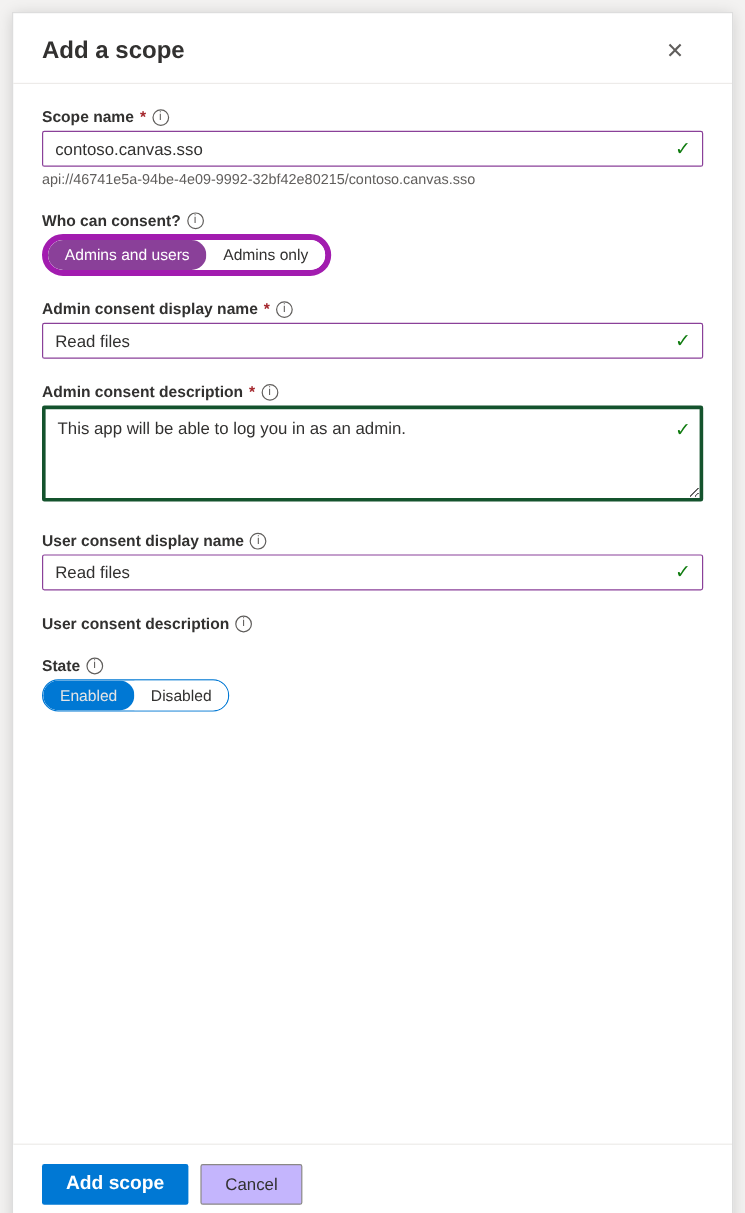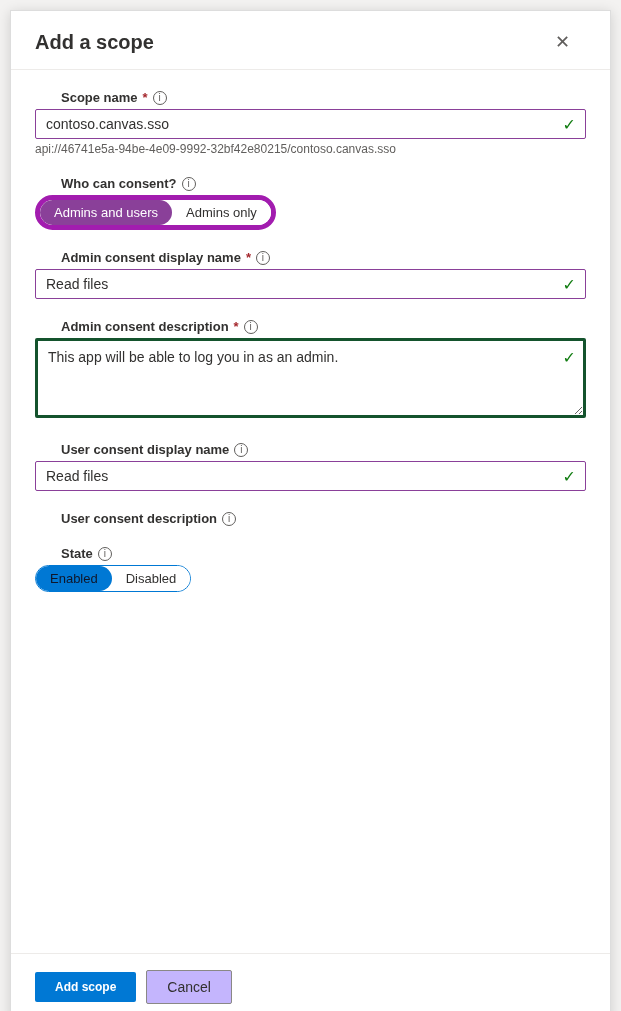--- a/index.html
+++ b/index.html
@@ -52,21 +52,20 @@
       margin-bottom: 20px;
     }
     .form-label {
       font-size: 13px;
       font-weight: 600;
       color: #323130;
       margin-bottom: 4px;
       display: flex;
       align-items: center;
       gap: 5px;
-      margin-left: 26px;
     }
     .required-star {
       color: #a4262c;
     }
     .info-icon {
       display: inline-flex;
       align-items: center;
       justify-content: center;
       width: 14px;
       height: 14px;
@@ -146,21 +145,21 @@
     .state-toggle-option {
       padding: 5px 14px;
       font-size: 13px;
       cursor: pointer;
       color: #323130;
       white-space: nowrap;
       user-select: none;
     }
     .state-toggle-option.active {
       background: #0078d4;
-      color: #0f172a;
+      color: #e5e5e5;
       border-radius: 20px;
     }
     .state-toggle-option:not(.active) {
       background: #fff;
     }
     .form-textarea {
       width: 100%;
       border: 3px solid #14532d;
       border-radius: 2px;
       padding: 8px 10px;
@@ -194,21 +193,21 @@
       display: flex;
       align-items: center;
       gap: 10px;
       background: #fff;
     }
     .btn-primary {
       background: #0078d4;
       color: #fff;
       border: none;
       padding: 8px 20px;
-      font-size: 12px;
+      font-size: 16px;
       font-weight: 600;
       border-radius: 2px;
       cursor: pointer;
       font-family: inherit;
     }
     .btn-secondary {
       background: #c4b5fd;
       color: #323130;
       border: 1px solid #8a8886;
       padding: 8px 20px;

